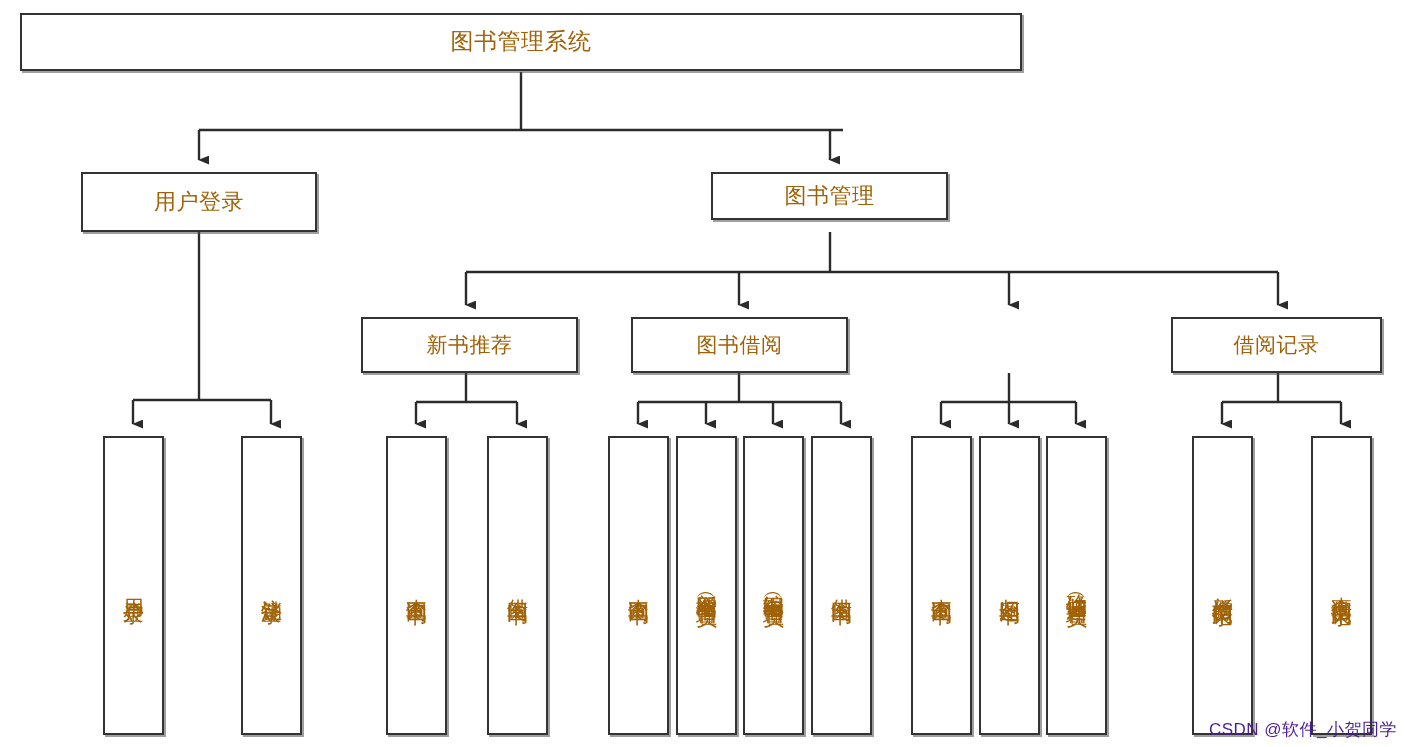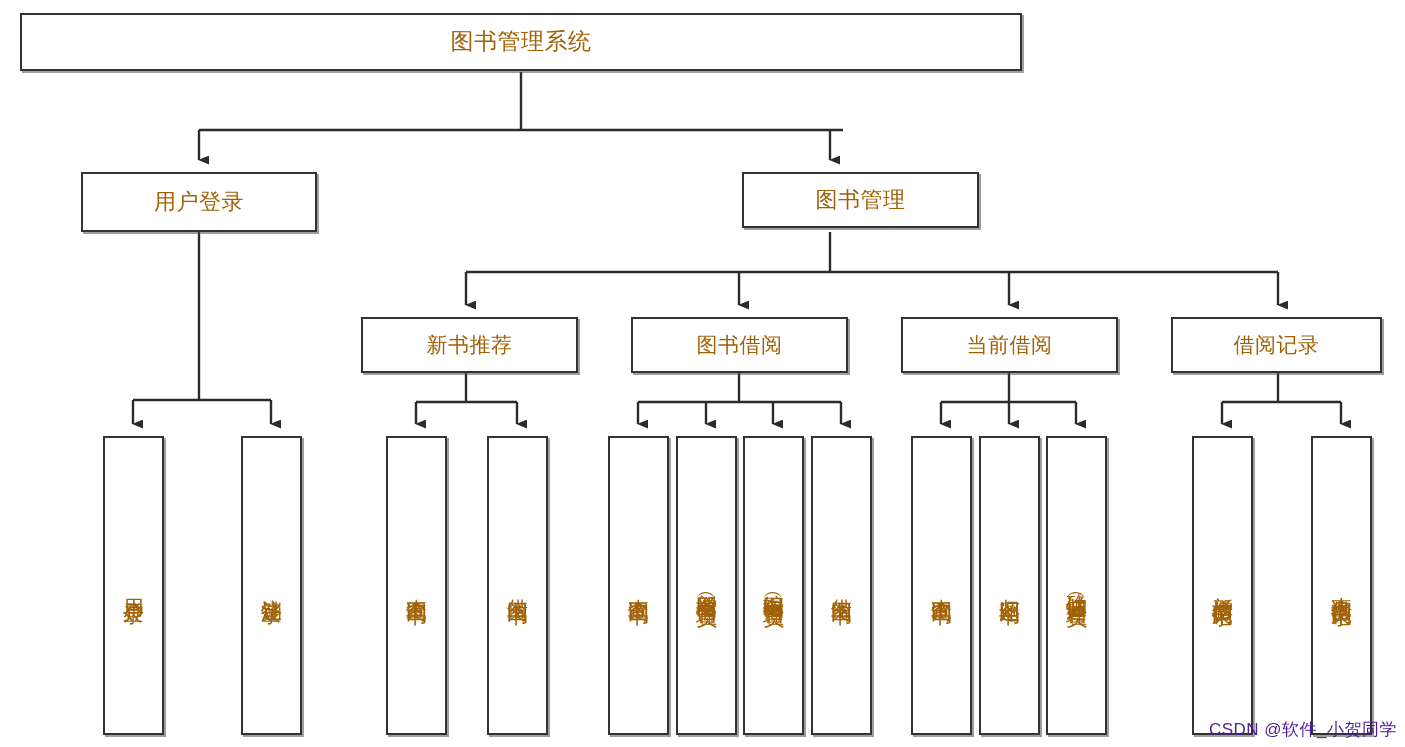--- a/index.html
+++ b/index.html
@@ -126,35 +126,32 @@
   </svg>
 
   <div class="node level-0" style="left:20px; top:13px; width:1002px; height:58px;">
     <span class="node-label">图书管理系统</span>
   </div>
 
   <div class="node level-1" style="left:81px; top:172px; width:236px; height:60px;">
     <span class="node-label">用户登录</span>
   </div>
 
-  <div class="node level-1" style="left:742px; top:172px; width:237px; height:56px;">
+  <div class="node level-1" style="left:711px; top:172px; width:237px; height:48px;">
     <span class="node-label">图书管理</span>
   </div>
 
   <div class="node level-2" style="left:631px; top:317px; width:217px; height:56px;">
     <span class="node-label">图书借阅</span>
   </div>
 
   <div class="node level-2" style="left:361px; top:317px; width:217px; height:56px;">
     <span class="node-label">新书推荐</span>
   </div>
 
-  <div class="node level-2" style="left:901px; top:317px; width:217px; height:56px;">
-    <span class="node-label">当前借阅</span>
-  </div>
 
   <div class="node level-2" style="left:1171px; top:317px; width:211px; height:56px;">
     <span class="node-label">借阅记录</span>
   </div>
 
   <div class="node level-3 vertical" style="left:103px; top:436px; width:61px; height:299px;">
     <span class="node-label">用户登录</span>
   </div>
 
   <div class="node level-3 vertical" style="left:241px; top:436px; width:61px; height:299px;">

